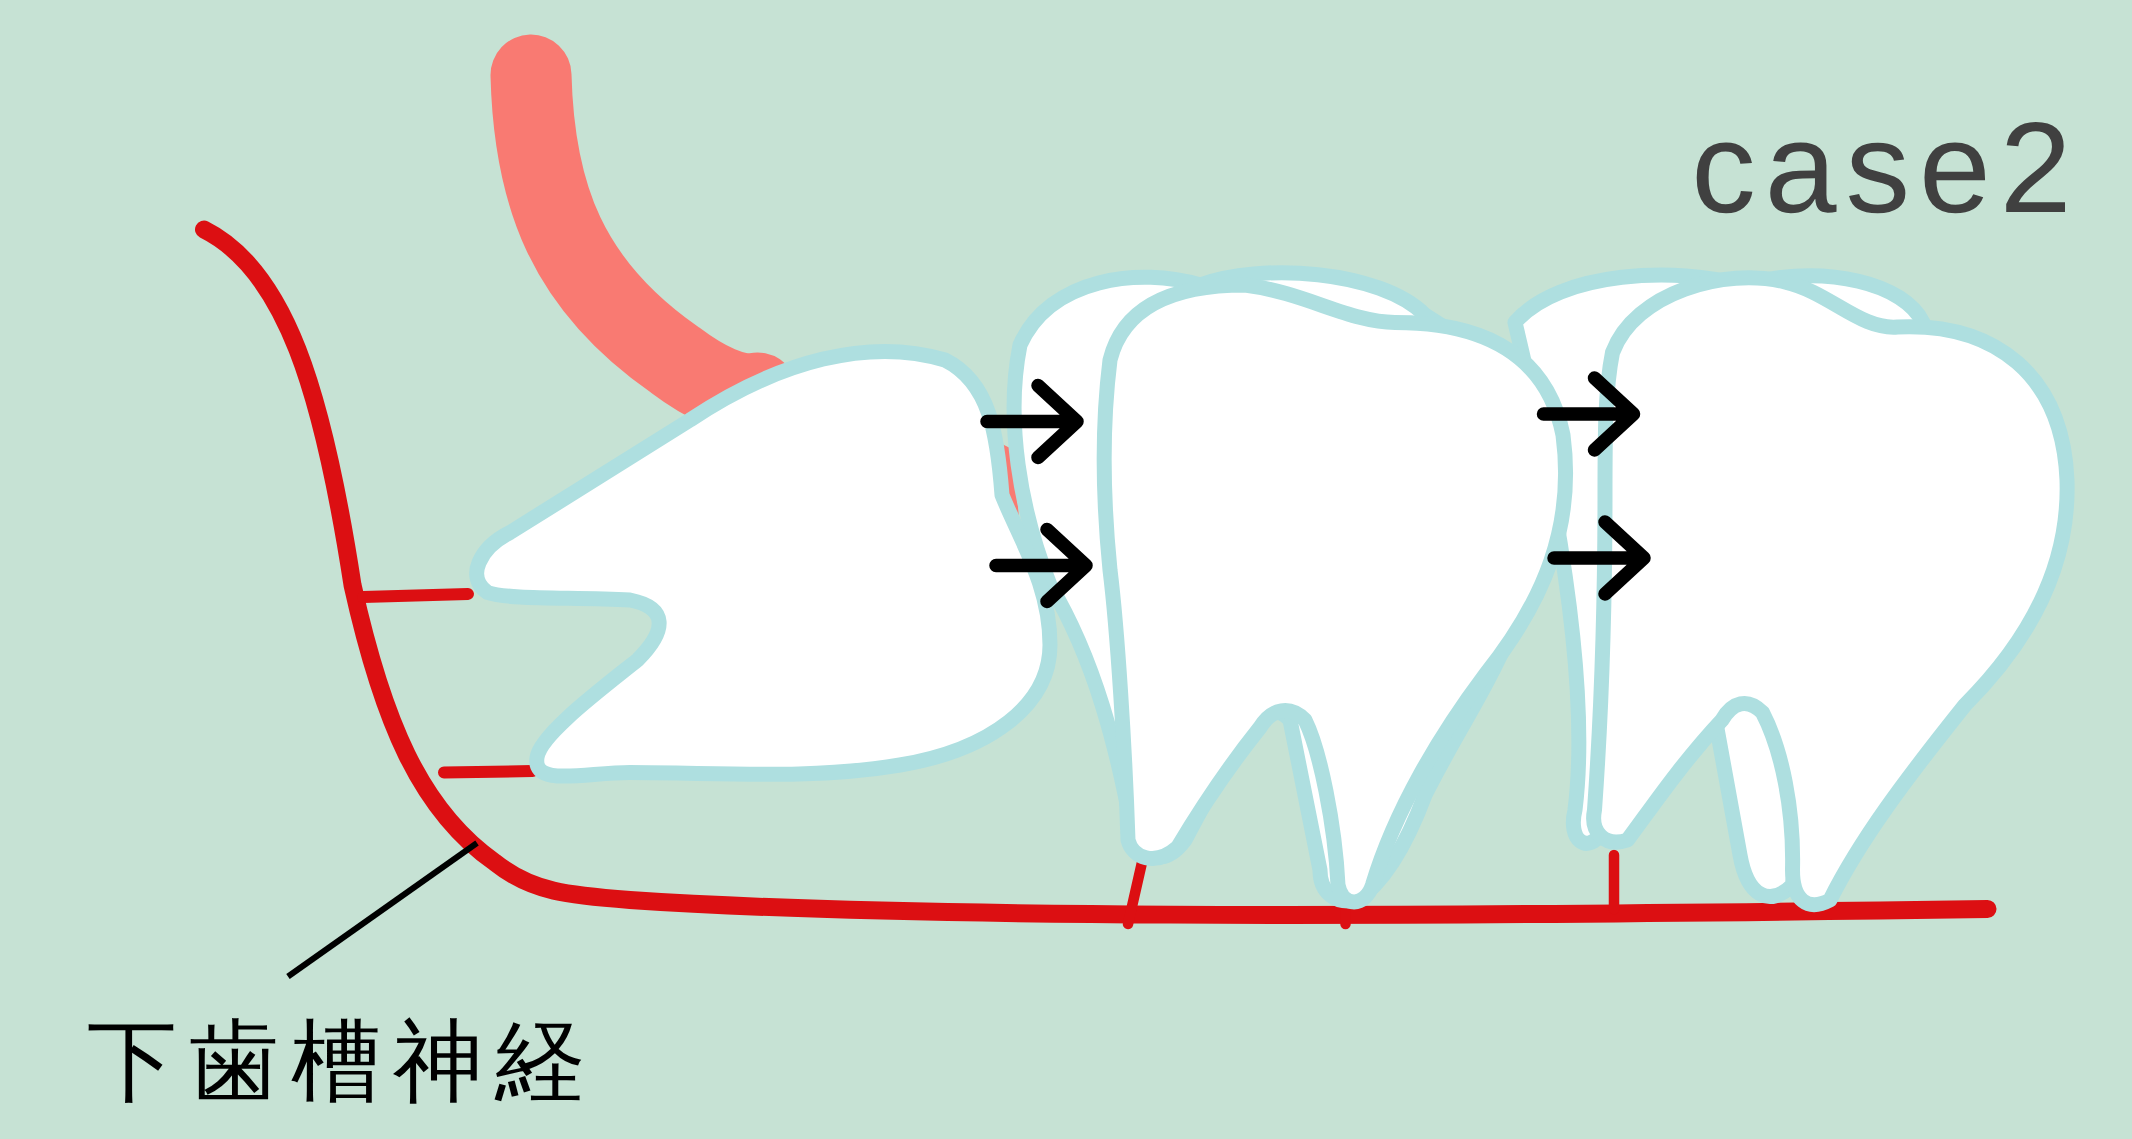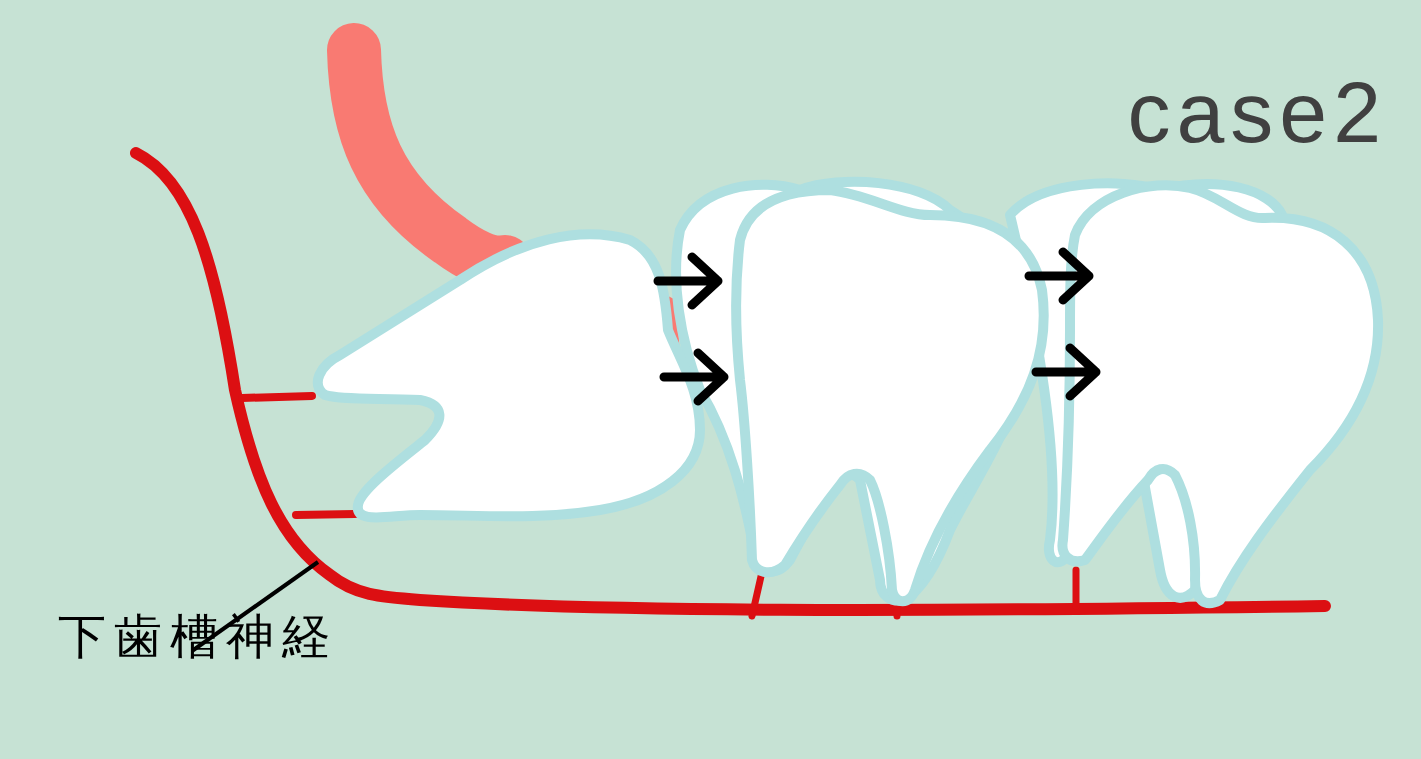--- a/index.html
+++ b/index.html
@@ -1,19 +1,19 @@
 <!DOCTYPE html>
 <html><head>
   <meta charset="utf-8">
   <style>
     html, body { margin: 0; padding: 0; }
     body { width: 1421px; height: 759px; overflow: hidden; background: #c6e2d4; position: relative; }
     .canvas { position: absolute; left: 0; top: 0; width: 1421px; height: 759px; }
     .title { position: absolute; right: 34px; top: 24px; font-family: Liberation Sans, sans-serif; font-size: 86px; letter-spacing: 6px; color: #404040; line-height: 1; font-weight: 400; margin-top: 45px; }
-    .label { position: absolute; left: 58px; top: 612px; font-family: "DejaVu Sans", sans-serif; font-size: 48px; letter-spacing: 8px; color: #000; line-height: 1; }
+    .label { position: absolute; left: 58px; top: 678px; font-family: "DejaVu Sans", sans-serif; font-size: 60px; letter-spacing: 8px; color: #000; line-height: 1; }
   </style>
 </head>
 <body>
 
 <svg class="canvas" viewBox="0 0 1421 759" xmlns="http://www.w3.org/2000/svg">
 
   <path d="M354 50 C356 130 378 190 450 240 C470 255 490 265 505 262" fill="none" stroke="#f97a72" stroke-width="54" stroke-linecap="round"></path>
   <path d="M666 295 L672 345 L680 355 L676 300 Z" fill="#f97a72"></path>
 
   <g fill="none" stroke="#dc0f12" stroke-linecap="round">

